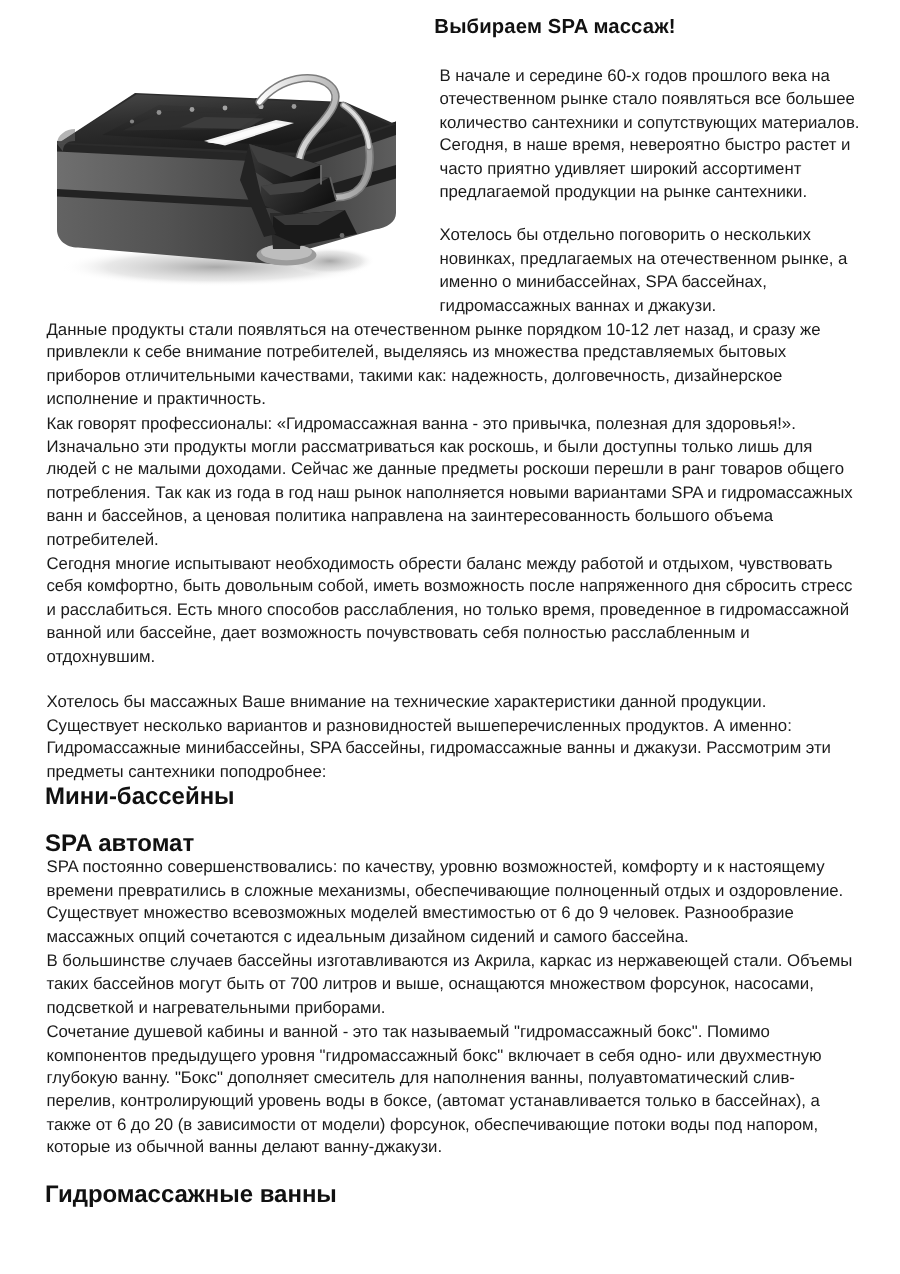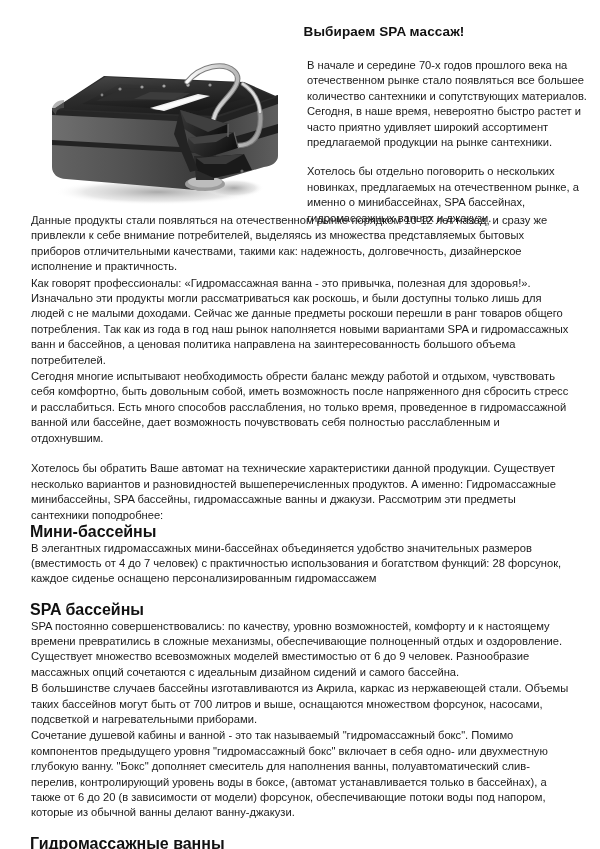--- a/index.html
+++ b/index.html
@@ -15,21 +15,21 @@
     font-family: "Liberation Sans", "DejaVu Sans", sans-serif;
     color: #1b1b1b;
     overflow: hidden;
     position: relative;
   }
 
   .page {
     position: relative;
     width: 600px;
     height: 849px;
-    padding: 14px;
+    padding: 0;
   }
 
   
   .header-zone {
     position: relative;
     width: 600px;
     height: 212px;
   }
 
   .doc-title {
@@ -211,37 +211,36 @@
 
         <path d="M190,86 L190,99" stroke="#6b6b6b" stroke-width="1.2" fill="none"></path>
         <path d="M196,94 L200,109" stroke="#5f5f5f" stroke-width="1.2" fill="none"></path>
         <circle cx="204" cy="133" r="1.6" fill="#6d6d6d"></circle>
       </svg>
     </div>
 
     <div class="doc-title">Выбираем SPA массаж!</div>
 
     <div class="intro-col">
-      <p>В начале и середине 70-х годов прошлого века на отечественном рынке стало появляться все большее количество сантехники и сопутствующих материалов. Сегодня, в наше время, невероятно быстро растет и часто приятно удивляет широкий ассортимент предлагаемой продукции на рынке сантехники.</p>
+      <p>В начале и середине 60-х годов прошлого века на отечественном рынке стало появляться все большее количество сантехники и сопутствующих материалов. Сегодня, в наше время, невероятно быстро растет и часто приятно удивляет широкий ассортимент предлагаемой продукции на рынке сантехники.</p>
       <p class="second">Хотелось бы отдельно поговорить о нескольких новинках, предлагаемых на отечественном рынке, а именно о минибассейнах, SPA бассейнах, гидромассажных ваннах и джакузи.</p>
     </div>
   </div>
 
   <div class="body-zone">
 
     <p>Данные продукты стали появляться на отечественном рынке порядком 10-12 лет назад, и сразу же привлекли к себе внимание потребителей, выделяясь из множества представляемых бытовых приборов отличительными качествами, такими как: надежность, долговечность, дизайнерское исполнение и практичность.</p>
     <p>Как говорят профессионалы: «Гидромассажная ванна - это привычка, полезная для здоровья!». Изначально эти продукты могли рассматриваться как роскошь, и были доступны только лишь для людей с не малыми доходами. Сейчас же данные предметы роскоши перешли в ранг товаров общего потребления. Так как из года в год наш рынок наполняется новыми вариантами SPA и гидромассажных ванн и бассейнов, а ценовая политика направлена на заинтересованность большого объема потребителей.</p>
     <p>Сегодня многие испытывают необходимость обрести баланс между работой и отдыхом, чувствовать себя комфортно, быть довольным собой, иметь возможность после напряженного дня сбросить стресс и расслабиться. Есть много способов расслабления, но только время, проведенное в гидромассажной ванной или бассейне, дает возможность почувствовать себя полностью расслабленным и отдохнувшим.</p>
 
-    <p class="gap-before">Хотелось бы обратить Ваше автомат на технические характеристики данной продукции. Существует несколько вариантов и разновидностей вышеперечисленных продуктов. А именно: Гидромассажные минибассейны, SPA бассейны, гидромассажные ванны и джакузи. Рассмотрим эти предметы сантехники поподробнее:</p>
+    <p class="gap-before">Хотелось бы массажных Ваше внимание на технические характеристики данной продукции. Существует несколько вариантов и разновидностей вышеперечисленных продуктов. А именно: Гидромассажные минибассейны, SPA бассейны, гидромассажные ванны и джакузи. Рассмотрим эти предметы сантехники поподробнее:</p>
 
     <h3>Мини-бассейны</h3>
-    <p>В элегантных гидромассажных мини-бассейнах объединяется удобство значительных размеров (вместимость от 4 до 7 человек) с практичностью использования и богатством функций: 28 форсунок, каждое сиденье оснащено персонализированным гидромассажем</p>
-
-    <h3 class="gap-before">SPA бассейны</h3>
+
+    <h3 class="gap-before">SPA автомат</h3>
     <p>SPA постоянно совершенствовались: по качеству, уровню возможностей, комфорту и к настоящему времени превратились в сложные механизмы, обеспечивающие полноценный отдых и оздоровление. Существует множество всевозможных моделей вместимостью от 6 до 9 человек. Разнообразие массажных опций сочетаются с идеальным дизайном сидений и самого бассейна.</p>
     <p>В большинстве случаев бассейны изготавливаются из Акрила, каркас из нержавеющей стали. Объемы таких бассейнов могут быть от 700 литров и выше, оснащаются множеством форсунок, насосами, подсветкой и нагревательными приборами.</p>
 
     <p>Сочетание душевой кабины и ванной - это так называемый "гидромассажный бокс". Помимо компонентов предыдущего уровня "гидромассажный бокс" включает в себя одно- или двухместную глубокую ванну. "Бокс" дополняет смеситель для наполнения ванны, полуавтоматический слив-перелив, контролирующий уровень воды в боксе, (автомат устанавливается только в бассейнах), а также от 6 до 20 (в зависимости от модели) форсунок, обеспечивающие потоки воды под напором, которые из обычной ванны делают ванну-джакузи.</p>
 
     <h3 class="gap-before">Гидромассажные ванны</h3>
 
   </div>
 
 </div>

